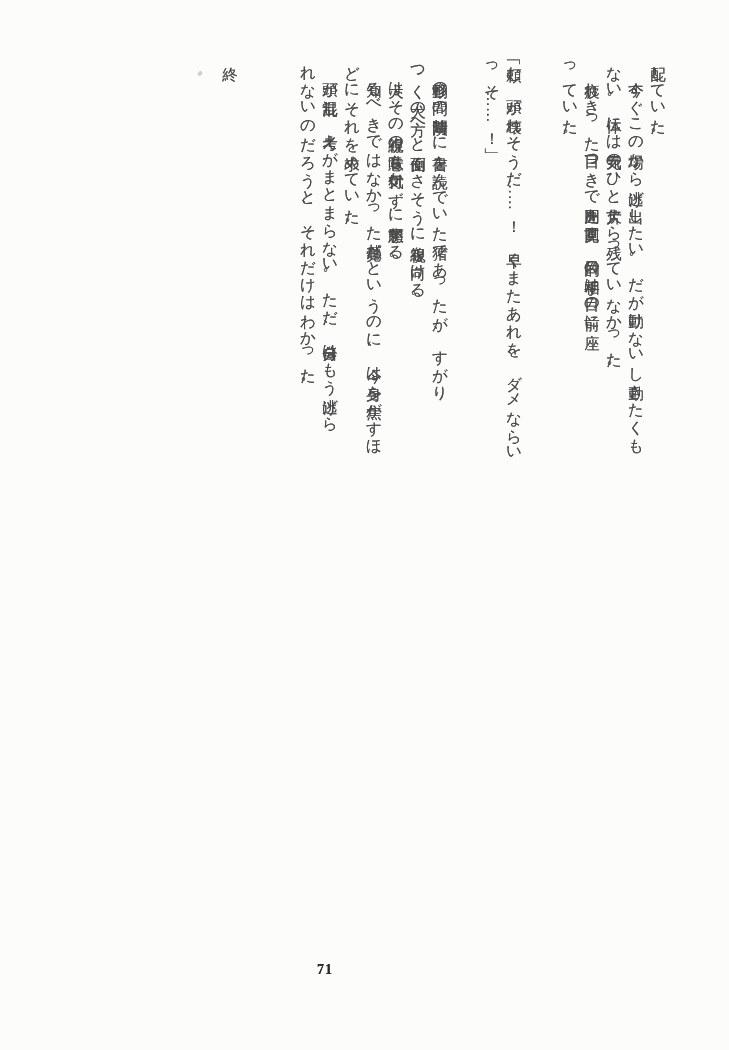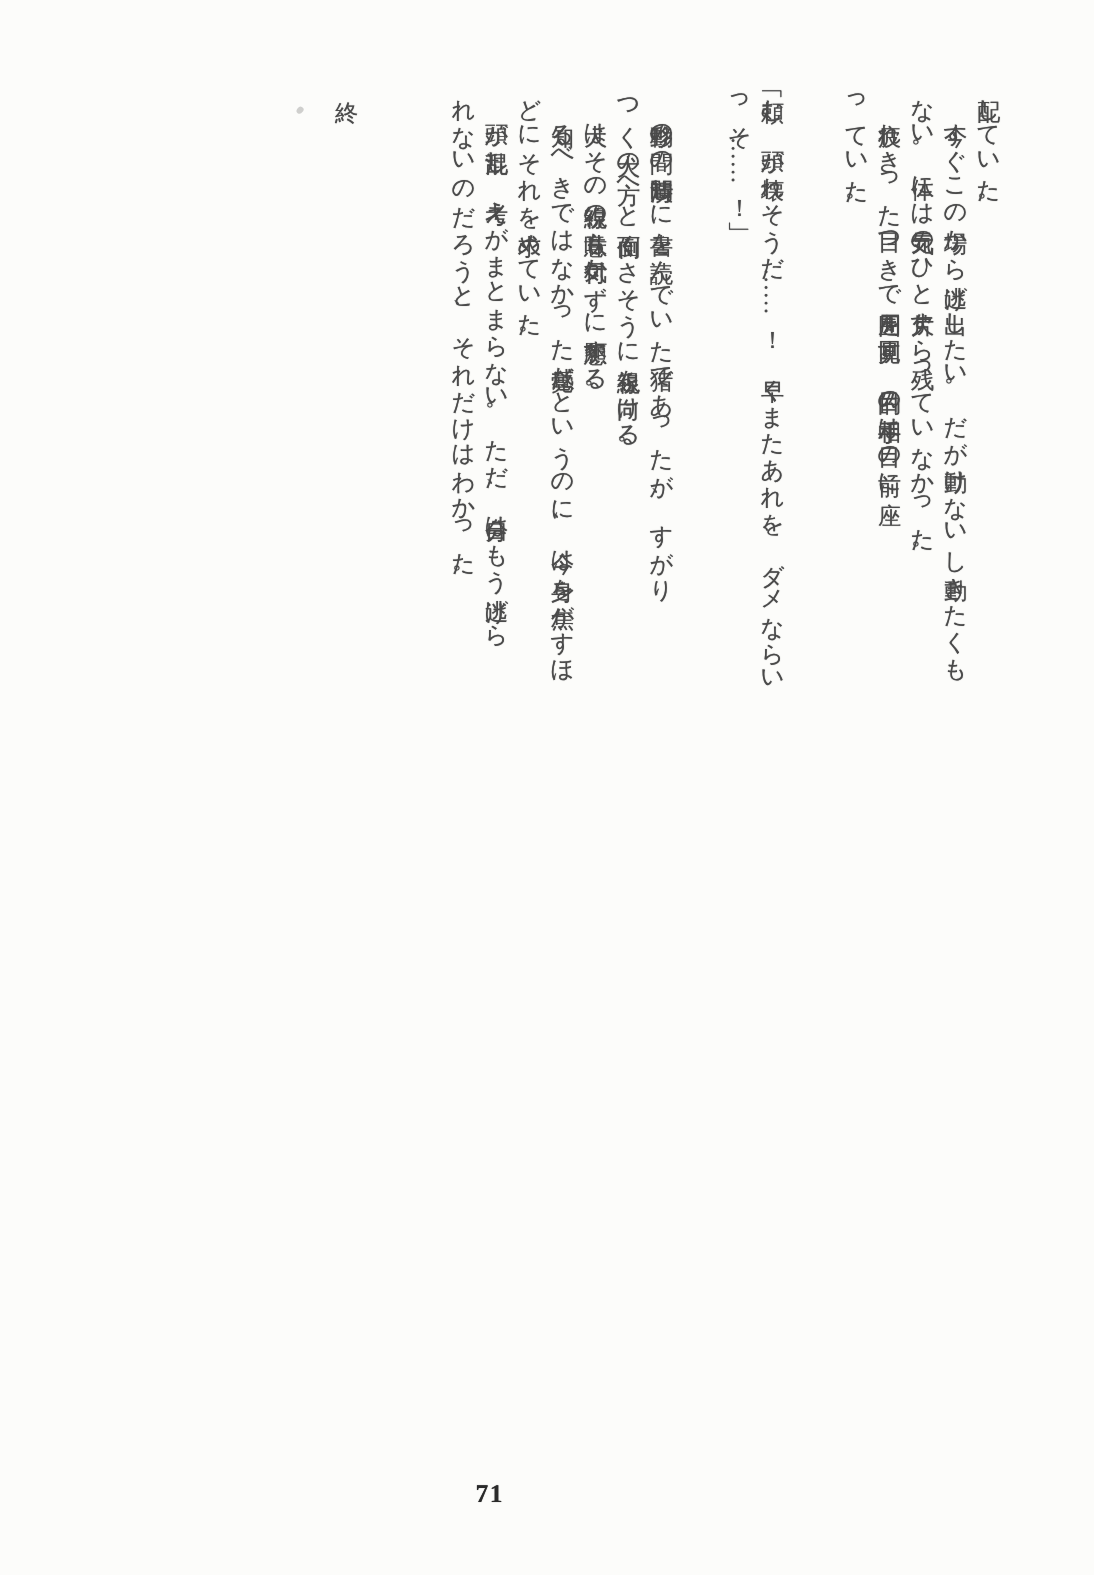--- a/index.html
+++ b/index.html
@@ -47,24 +47,23 @@
     background:#9a9a96;
     opacity:0.45;
     transform:rotate(35deg);
   }
   .page-number{
     position:absolute;
     left:317px;top:962px;
     color:var(--ink-strong);
     font-family:"Liberation Serif","DejaVu Serif",serif;
     font-weight:bold;
-    font-size:17px;
+    font-size:14px;
     letter-spacing:1px;
     text-shadow:0 0 0.5px rgba(42,42,42,0.9);
-    margin-top:24px;
   }
 </style>
 </head>
 <body>
 
 <div class="page">
 
   <div class="vtext">
     <p class="col">配していた。</p>
     <p class="col indent">今すぐこの場から逃げ出したい。だが動けないし動きたくも</p>

